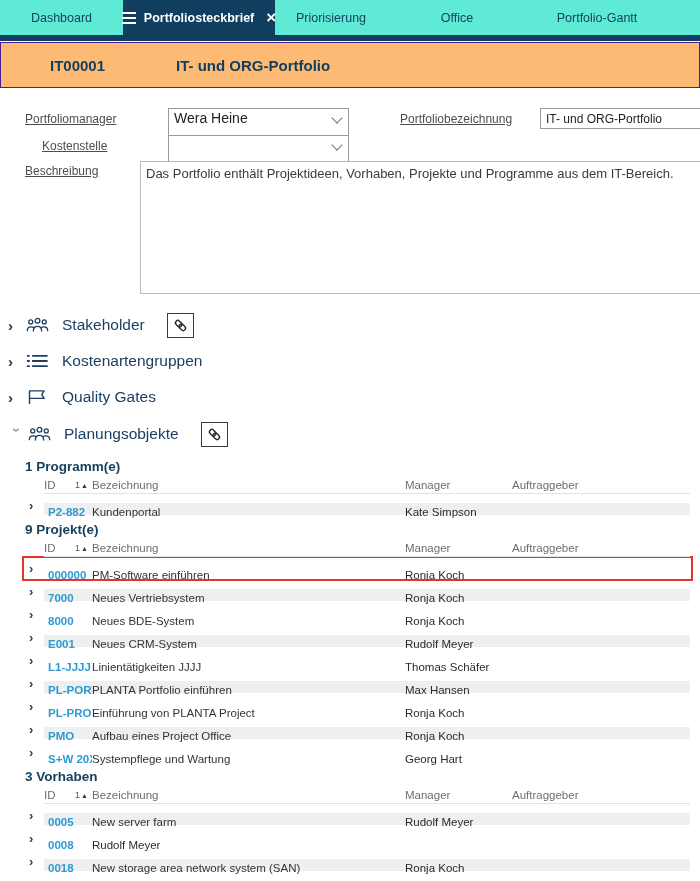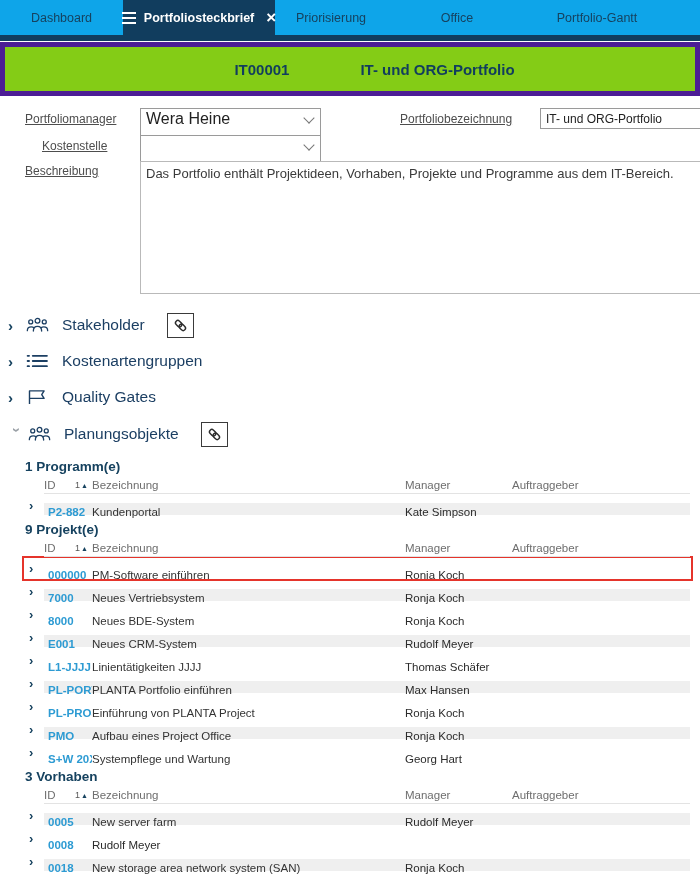--- a/index.html
+++ b/index.html
@@ -2,42 +2,42 @@
 <html><head>
 <meta charset="utf-8">
 <style>
   html,body{margin:0;padding:0;}
   body{
     width:700px;height:881px;overflow:hidden;position:relative;
     background:#fff;font-family:"Liberation Sans",sans-serif;
     -webkit-font-smoothing:antialiased;
   }
   
-  .tabbar{display:flex;height:35px;background:#0ea5e9;}
+  .tabbar{display:flex;height:35px;background:#5eead4;}
   .tab{display:flex;align-items:center;justify-content:center;gap:8px;
        font-size:12.5px;color:#16425f;cursor:pointer;}
   .tab.t0{width:123px;}
   .tab.t1{width:152px;background:#113d5e;color:#fff;font-weight:700;}
   .tab.t2{width:112px;}
   .tab.t3{width:140px;}
   .tab.t4{width:140px;}
   .navstrip{height:6px;background:#113d5e;}
   .burger{display:flex;flex-direction:column;gap:3px;}
   .burger div{width:14px;height:2px;background:#fff;}
   .tabclose{color:#fff;font-size:17px;font-weight:700;line-height:1;margin-left:4px;}
   
   .headerbox{position:absolute;left:0;right:0;top:42px;height:44px;
-    border:5px solid #4c1d95;background:#84cc16;display:flex;align-items:center;justify-content:center;}
+    border:1px solid #4c1d95;background:#fdba74;display:flex;align-items:center;}
   .hid{font-size:15px;font-weight:700;color:#113d5e;margin-left:49px;width:120px;}
   .htitle{font-size:15px;font-weight:700;color:#113d5e;margin-left:6px;}
   
   .flabel{position:absolute;font-size:12px;color:#4d4d4d;text-decoration:underline;}
   .fselect{position:absolute;height:19px;width:156px;background:#fff;
-    border:1px solid #9a9a9a;font-size:16px;color:#222;line-height:19px;
-    padding:0 18px 15px 5px;box-sizing:content-box;}
+    border:1px solid #9a9a9a;font-size:14px;color:#222;line-height:19px;
+    padding:0 18px 15px 5px;box-sizing:content-box;margin-left:28px;}
   .selarrow{position:absolute;right:7px;top:5px;width:7px;height:7px;
     border-right:1.6px solid #777;border-bottom:1.6px solid #777;
     transform:rotate(45deg);}
   .ftext{position:absolute;left:540px;top:108px;width:170px;height:19px;
     border:1px solid #9a9a9a;font-size:12px;color:#222;padding:0 5px;
     font-family:"Liberation Sans",sans-serif;}
   .farea{position:absolute;left:140px;top:161px;width:566px;height:125px;
     border:1px solid #b9b9b9;font-size:13px;color:#3a3a3a;
     font-family:"Liberation Sans",sans-serif;padding:3px 5px;resize:none;line-height:17px;}
   

